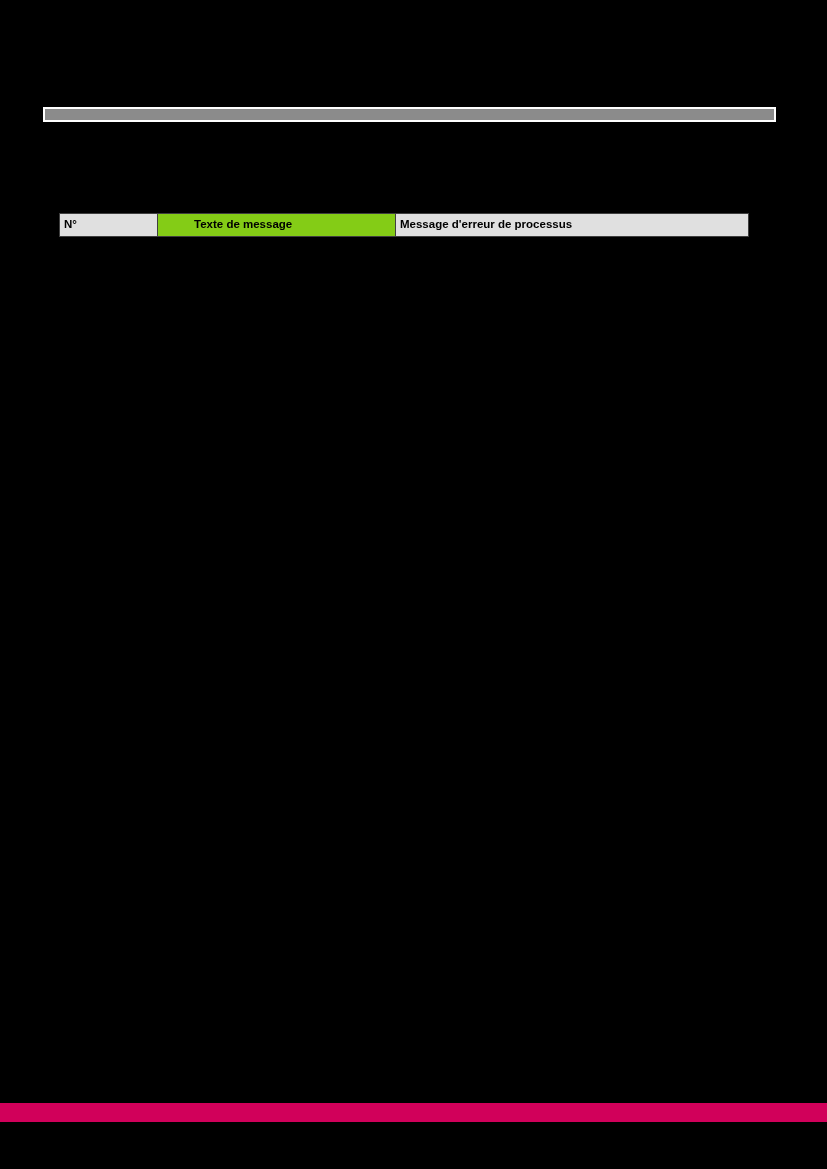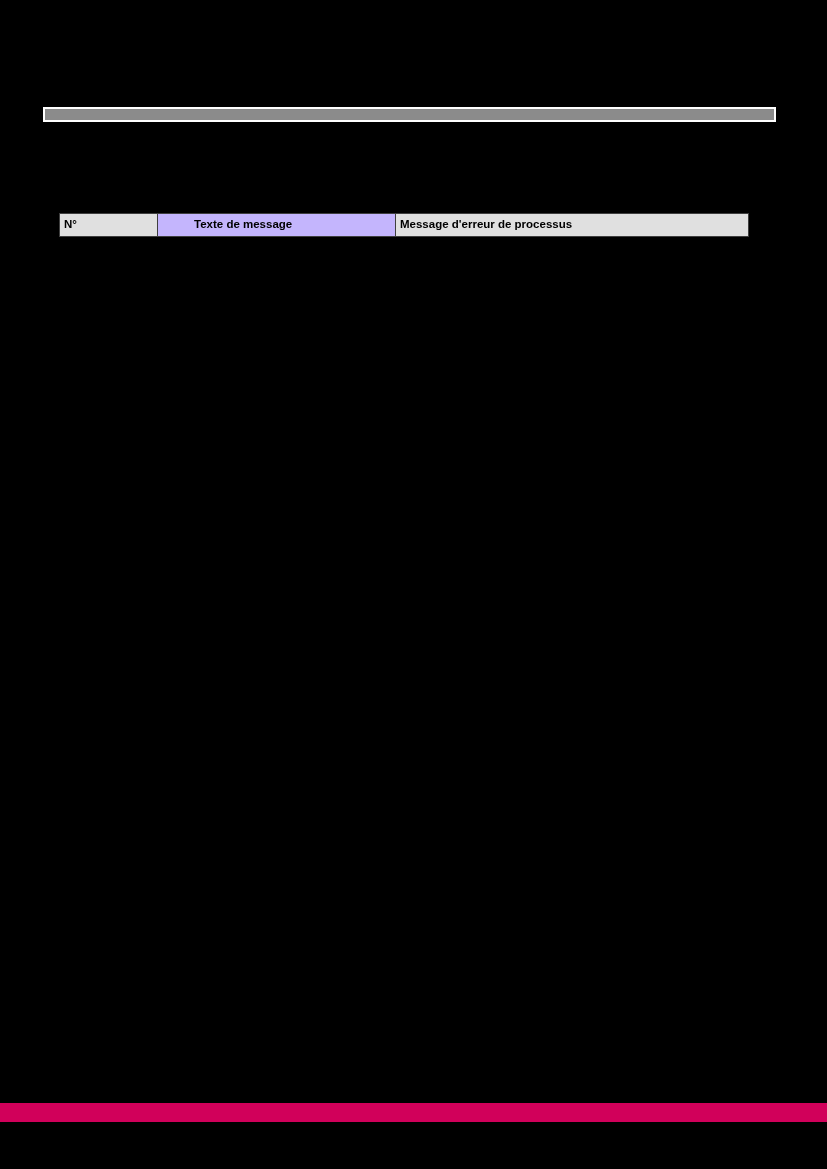--- a/index.html
+++ b/index.html
@@ -72,20 +72,20 @@
 </head>
 <body>
 
 <div class="page" style="background-color: rgb(0, 0, 0);">
 
   <div class="top-bar" style="background-color: rgb(139, 139, 139);"></div>
 
   <div class="msg-table">
     <div class="header-row">
       <div class="cell c1" style="background-color: rgb(224, 224, 224);">N°</div>
-      <div class="cell c2" style="background-color: #c4b5fd; padding-left: 36px;">Texte de message</div>
+      <div class="cell c2" style="background-color: #84cc16; padding-left: 36px;">Texte de message</div>
       <div class="cell c3" style="background-color: rgb(224, 224, 224);">Message d'erreur de processus</div>
     </div>
   </div>
 
   <div class="footer-bar" style="background-color: rgb(209, 0, 90);"></div>
 
 </div>
 
 </body></html>

